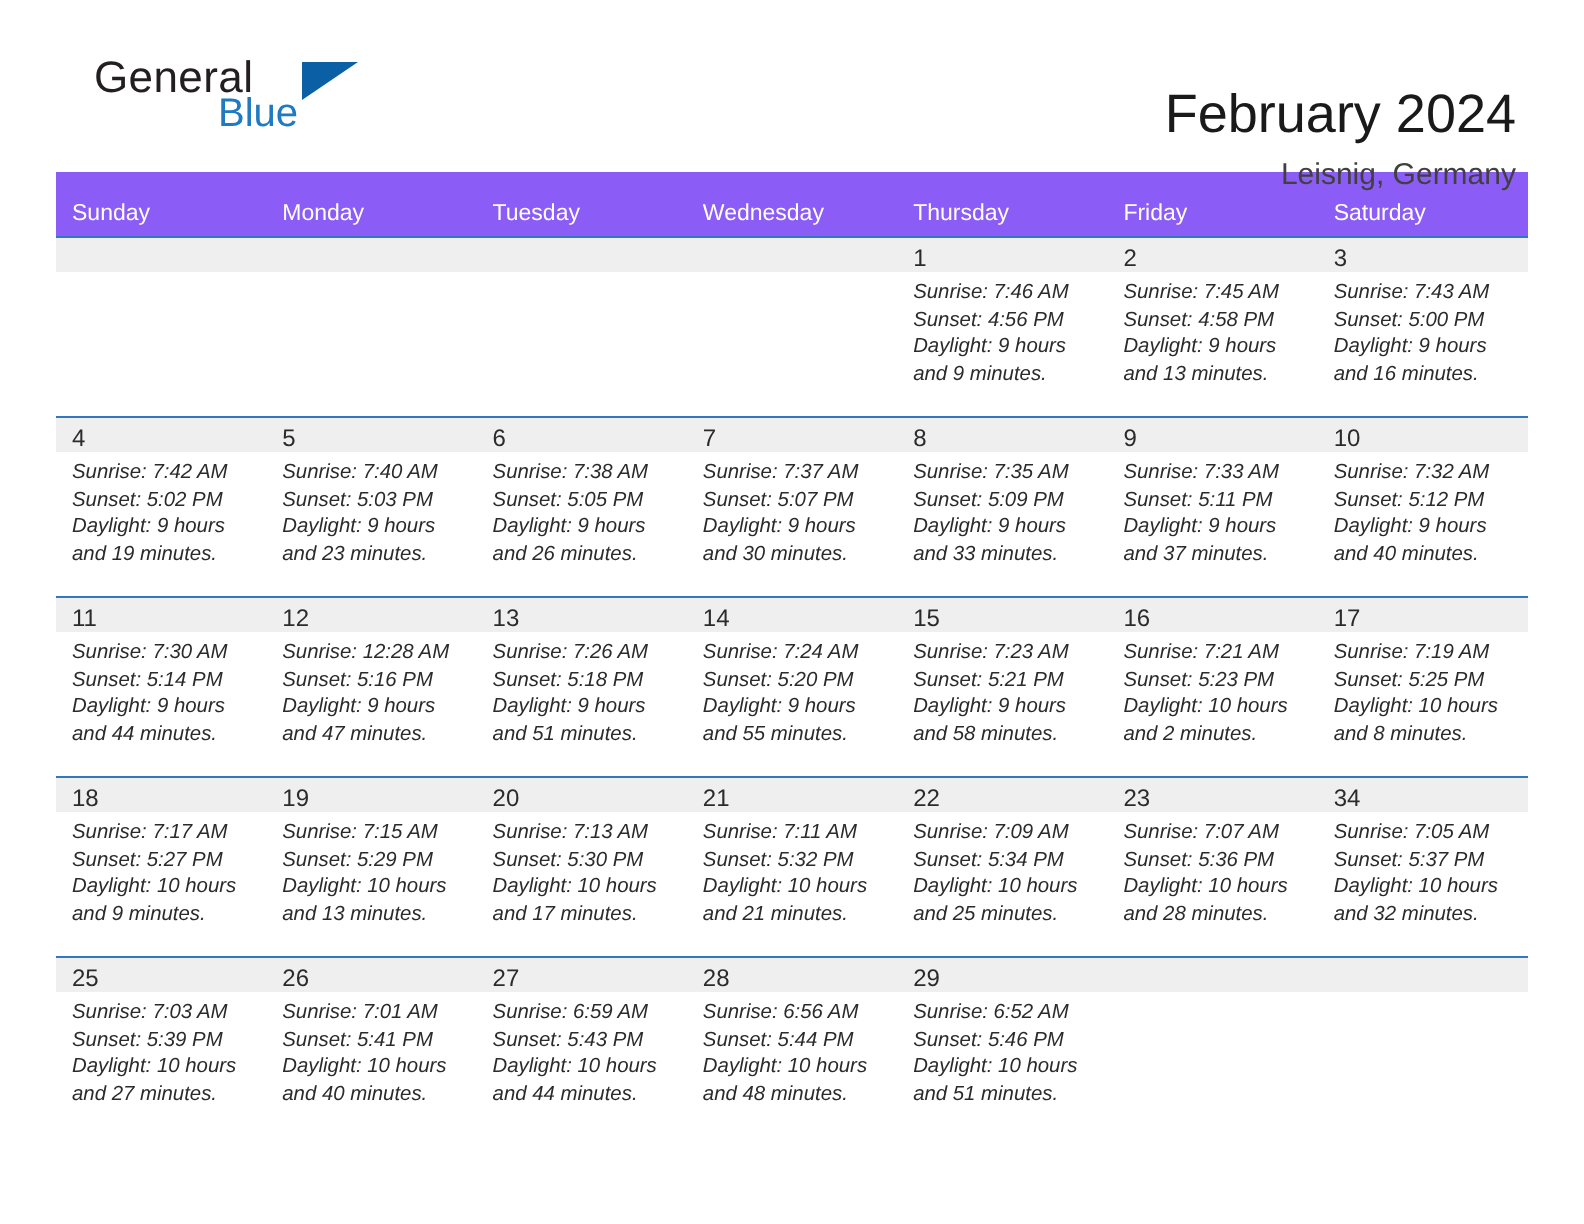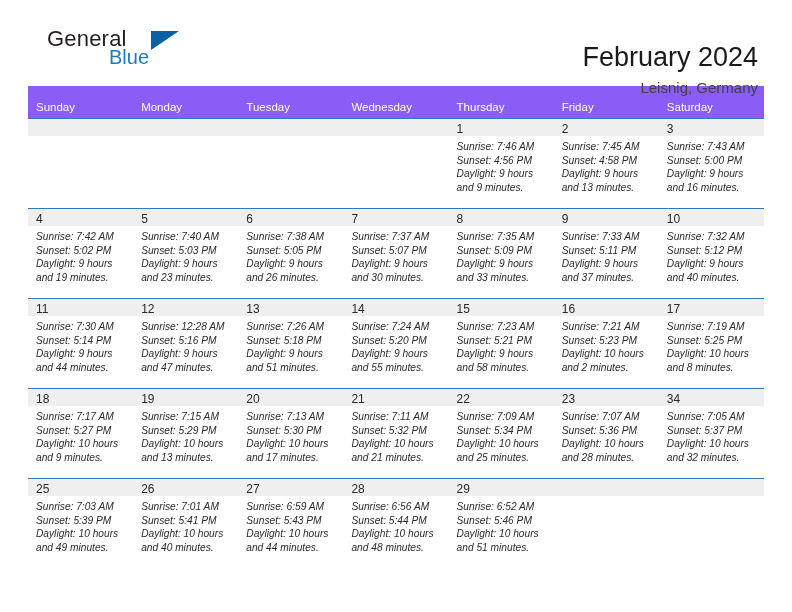--- a/index.html
+++ b/index.html
@@ -404,21 +404,21 @@
             </div>
           </td>
         </tr>
         <tr class="week-row">
           <td>
             <div class="daynum">25</div>
             <div class="details">
               <div>Sunrise: 7:03 AM</div>
               <div>Sunset: 5:39 PM</div>
               <div>Daylight: 10 hours</div>
-              <div>and 49 minutes.</div>
+              <div>and 27 minutes.</div>
             </div>
           </td>
           <td>
             <div class="daynum">26</div>
             <div class="details">
               <div>Sunrise: 7:01 AM</div>
               <div>Sunset: 5:41 PM</div>
               <div>Daylight: 10 hours</div>
               <div>and 40 minutes.</div>
             </div>

